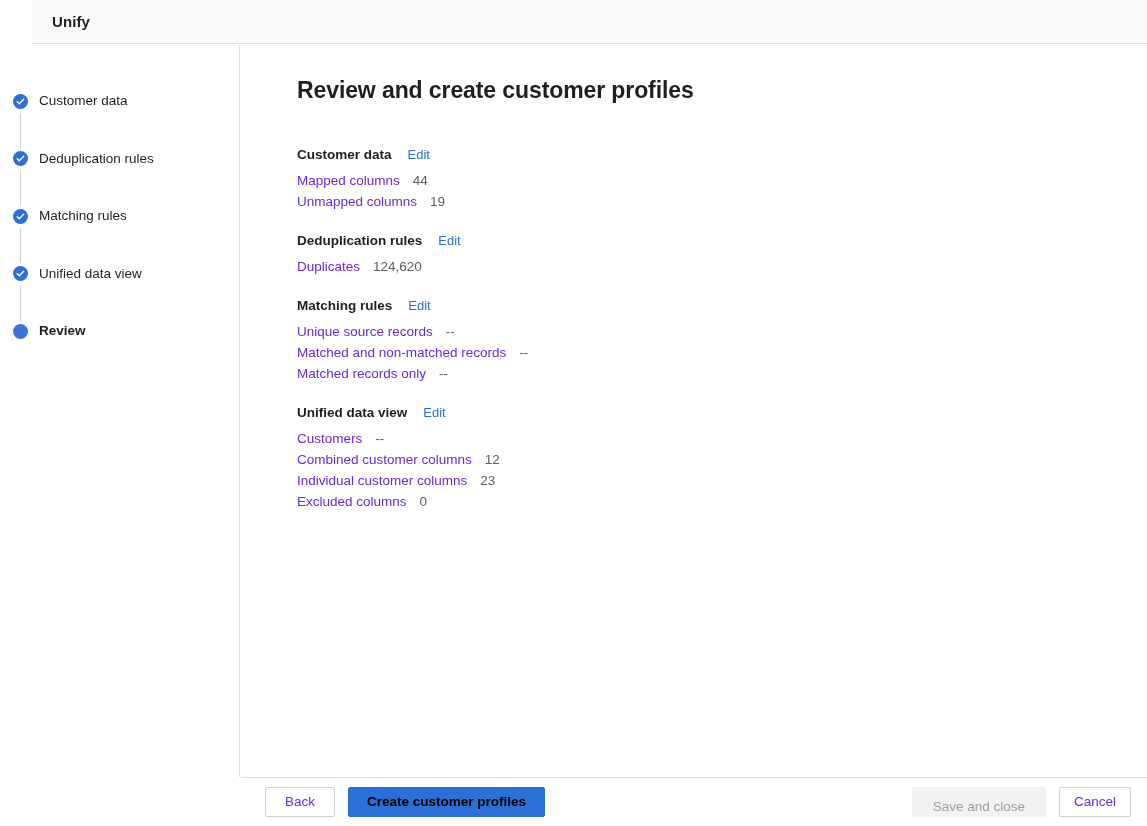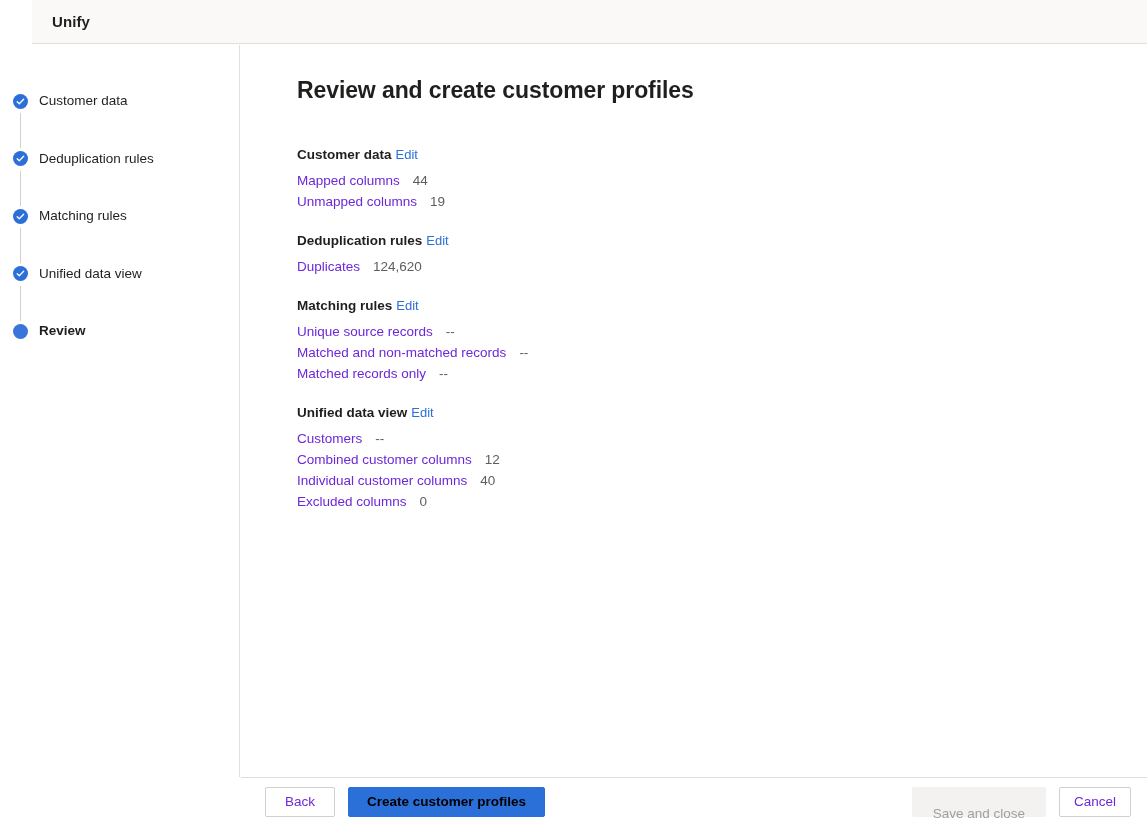--- a/index.html
+++ b/index.html
@@ -125,21 +125,21 @@
     align-items: baseline;
     margin-bottom: 5px;
   }
   .section-head-title {
     font-size: 13.5px;
     font-weight: 700;
     color: #201f1e;
     line-height: 20px;
   }
   .edit-link {
-    margin-left: 4px;
+    margin-left: 16px;
     font-size: 13px;
     color: #2b6fd8;
     text-decoration: none;
     cursor: pointer;
     line-height: 20px;
   }
 
   .stat-row {
     display: flex;
     align-items: baseline;
@@ -195,21 +195,21 @@
     border: 1px solid #2b6fd8;
     color: #000000;
     font-weight: 700;
     padding: 0 18px;
   }
   .btn-disabled {
     background: #f3f2f1;
     border: 1px solid #f3f2f1;
     color: #a19f9d;
     cursor: default;
-    padding: 12px 20px;
+    padding: 5px 20px;
   }
 </style>
 </head>
 <body>
 
 <div id="app">
 
   <div class="app-header">
     <div class="app-title">Unify</div>
   </div>
@@ -308,21 +308,21 @@
           <div class="stat-row">
             <span class="stat-label">Customers</span>
             <span class="stat-value">--</span>
           </div>
           <div class="stat-row">
             <span class="stat-label">Combined customer columns</span>
             <span class="stat-value">12</span>
           </div>
           <div class="stat-row">
             <span class="stat-label">Individual customer columns</span>
-            <span class="stat-value">40</span>
+            <span class="stat-value">23</span>
           </div>
           <div class="stat-row">
             <span class="stat-label">Excluded columns</span>
             <span class="stat-value">0</span>
           </div>
         </div>
       </div>
   </div>
 
   <div class="footer">

